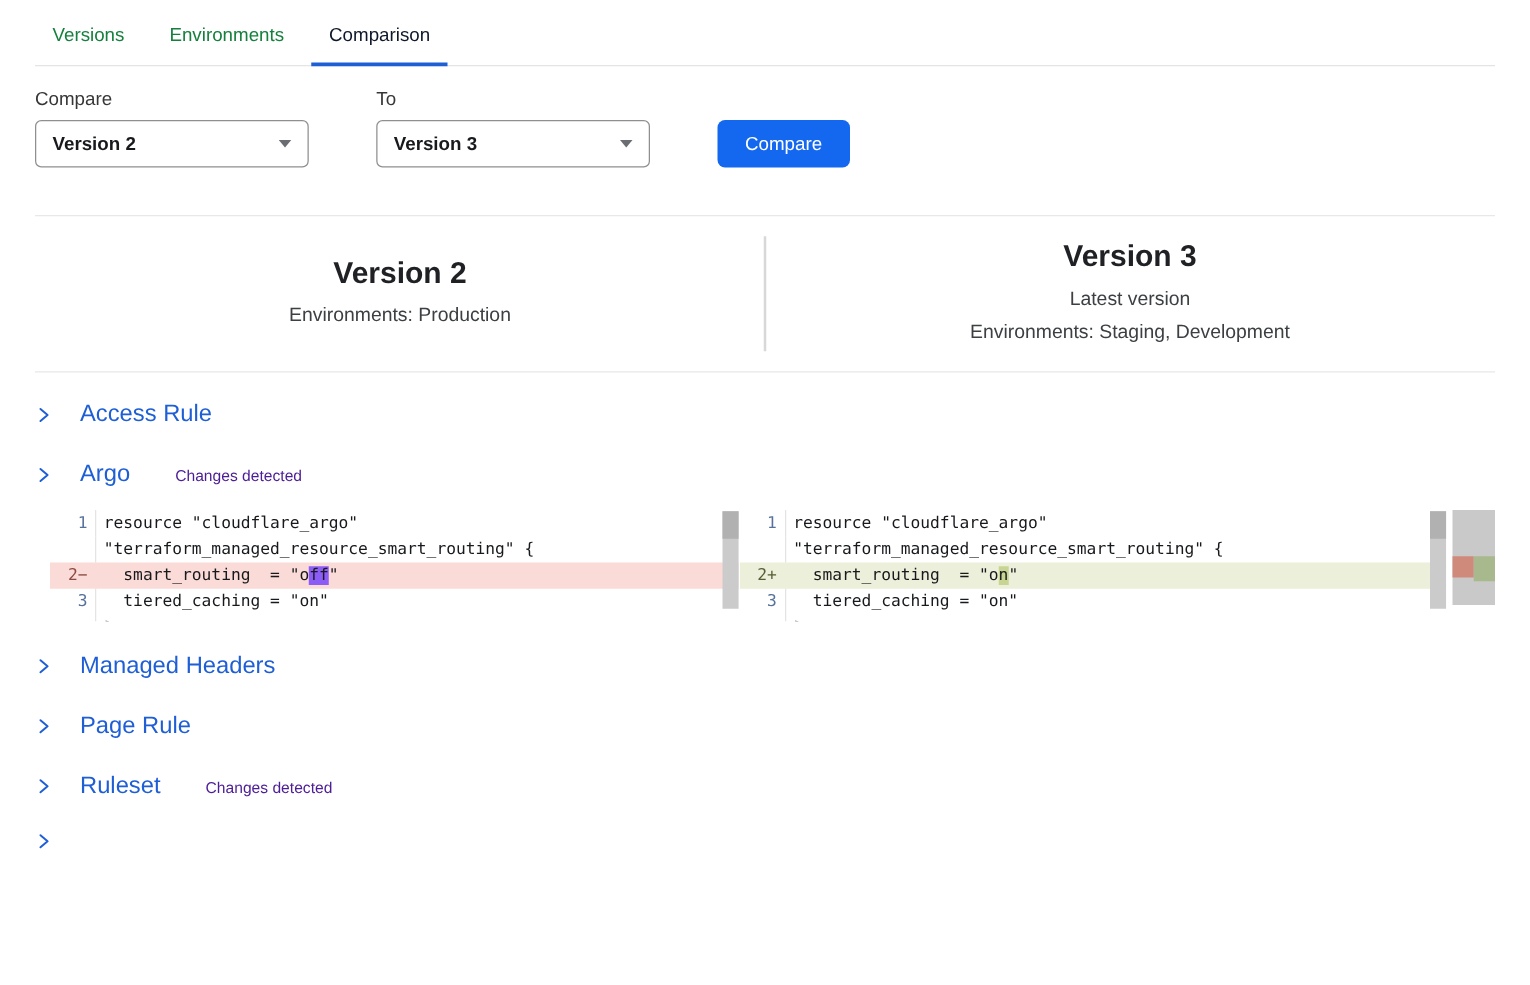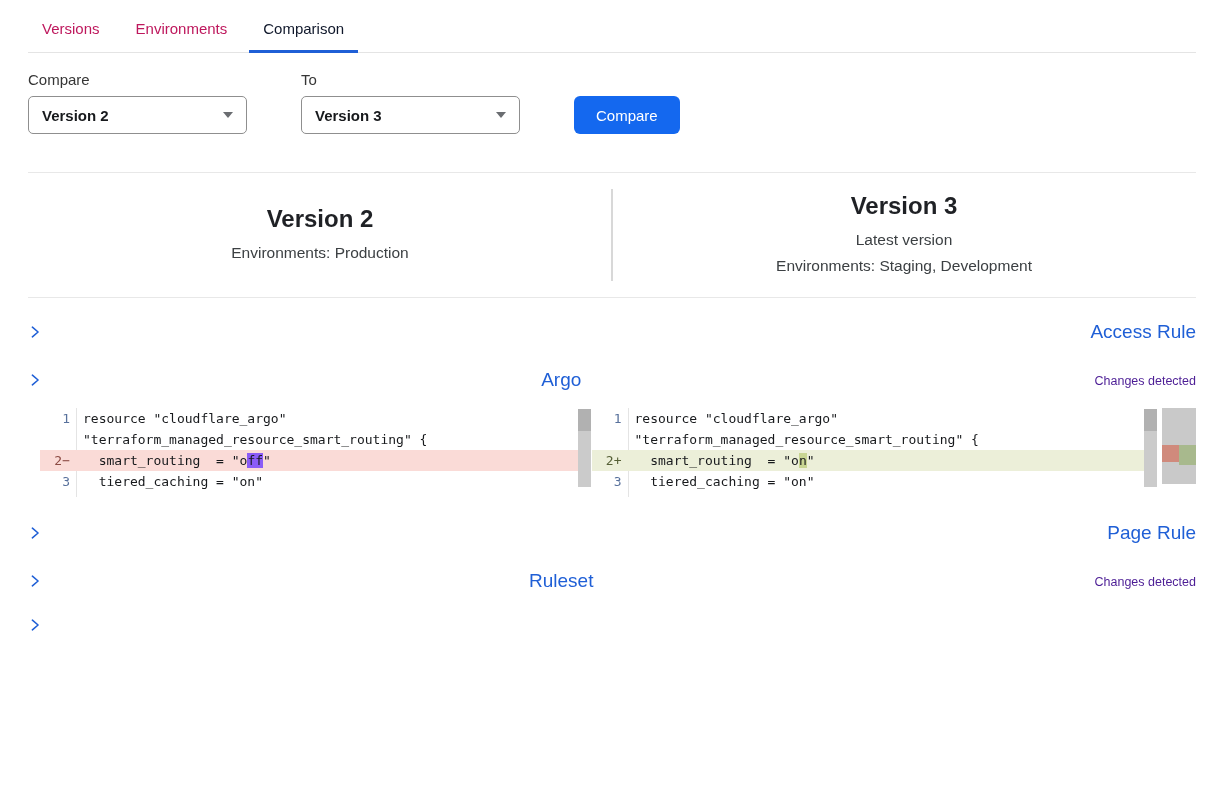--- a/index.html
+++ b/index.html
@@ -6,21 +6,21 @@
   html,body { background:#ffffff; }
   body {
     width:1224px; height:788px; overflow:hidden; position:relative;
     font-family:"Liberation Sans", sans-serif; color:#36393f;
   }
   .page { width:1224px; }
 
   
   .tabs-bar { display:flex; margin:0 28px; padding-top:14px; border-bottom:1px solid #e4e4e4; }
   .tab {
-    padding:6px 14px 13px 14px; margin-right:8px; font-size:15px; color:#be185d;
+    padding:6px 14px 13px 14px; margin-right:8px; font-size:15px; color:#15803d;
     border-bottom:3px solid transparent; margin-bottom:-1px; cursor:pointer; white-space:nowrap;
   }
   .tab.active { color:#0f172a; border-bottom-color:#1f5fd6; }
 
   
   .compare-form { display:flex; align-items:flex-end; gap:54px; margin:18px 28px 0 28px; }
   .field-label { font-size:15px; color:#363636; margin-bottom:8px; }
   .select-box {
     width:219px; height:38px; border:1px solid #8f8f8f; border-radius:5px;
     display:flex; align-items:center; justify-content:space-between; padding:0 13px;
@@ -51,21 +51,21 @@
 
   
   .expand-row {
     display:flex; align-items:center; gap:12px; margin:0 28px; padding:20px 0;
     border-bottom:1px solid #e8e8e8; color:#1f5fd6; cursor:pointer;
   }
   .expand-row .row-label { font-size:18px; }
   .chev { display:inline-flex; width:14px; height:14px; flex:none; }
 
   .sections { margin:10px 28px 0 28px; }
-  .section-row { display:flex; align-items:center; gap:12px; padding:13px 0; color:#1f5fd6; cursor:pointer;justify-content:space-between; }
+  .section-row { display:flex; align-items:center; gap:22px; padding:13px 0; color:#1f5fd6; cursor:pointer; }
   .section-row .row-label { font-size:19px; }
   .badge { font-size:12.5px; color:#4c1d95; margin-left:14px; position:relative; top:1px; }
 
   
   .diff-wrap { display:flex; margin:4px 0 12px 12px; }
   .editor { position:relative; overflow:hidden; height:89px; background:#fff; }
   .editor.left  { width:551px; }
   .editor.right { width:566px; margin-left:1px; }
   .code-line {
     display:flex; height:21px; line-height:21px;
@@ -207,20 +207,28 @@
             <div class="thumb"></div>
           </div>
       </div>
 
       <div class="minimap">
         <div class="mark-del"></div>
         <div class="mark-add"></div>
       </div>
     </div>
 
+    <div class="section-row">
+      <span class="chev">
+        <svg width="14" height="14" viewBox="0 0 16 16">
+            <path d="M5 2.5 L11.5 8 L5 13.5" fill="none" stroke="currentColor" stroke-width="1.8" stroke-linecap="round" stroke-linejoin="round"></path>
+          </svg>
+      </span>
+      <span class="row-label">Managed Headers</span>
+    </div>
 
     <div class="section-row">
       <span class="chev">
         <svg width="14" height="14" viewBox="0 0 16 16">
             <path d="M5 2.5 L11.5 8 L5 13.5" fill="none" stroke="currentColor" stroke-width="1.8" stroke-linecap="round" stroke-linejoin="round"></path>
           </svg>
       </span>
       <span class="row-label">Page Rule</span>
     </div>
 

